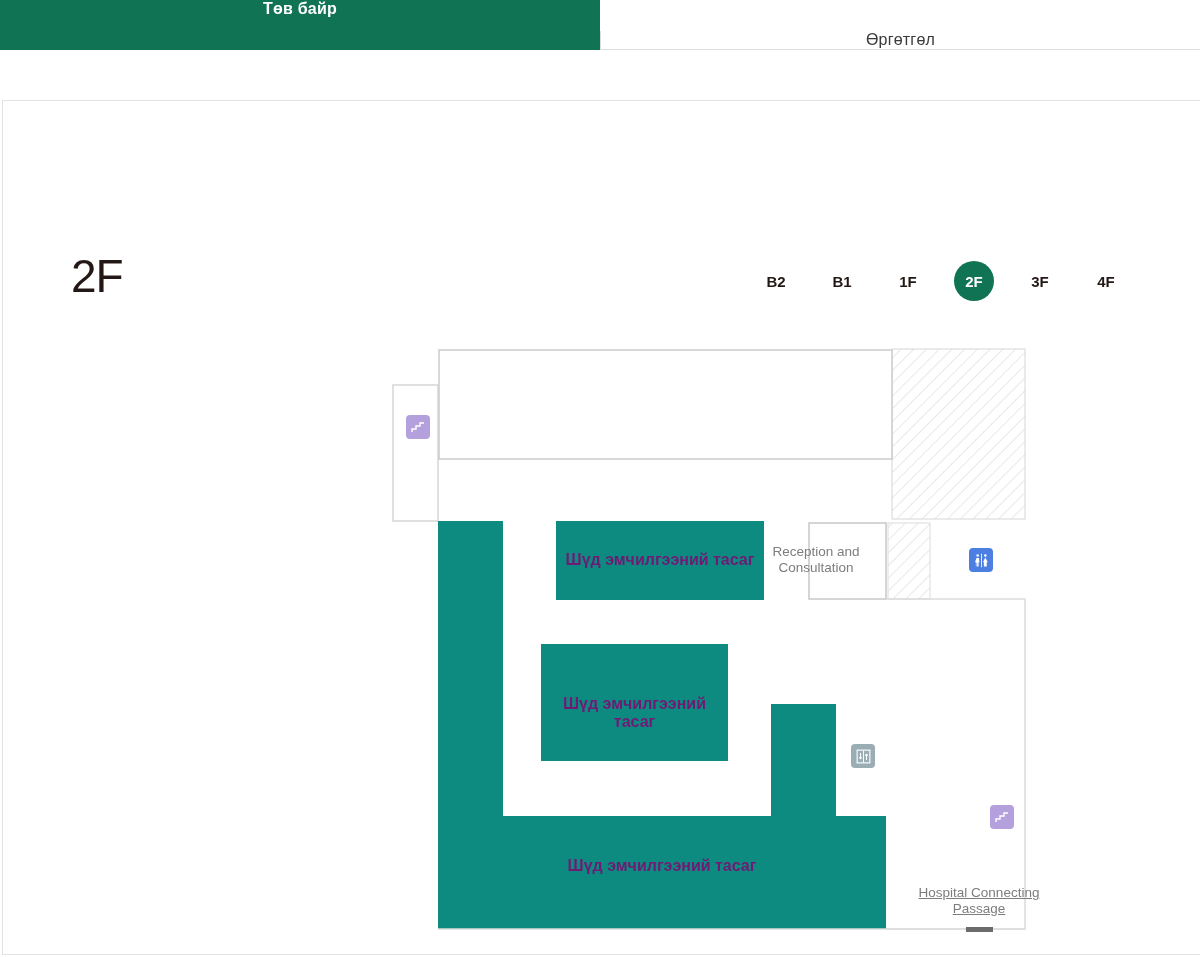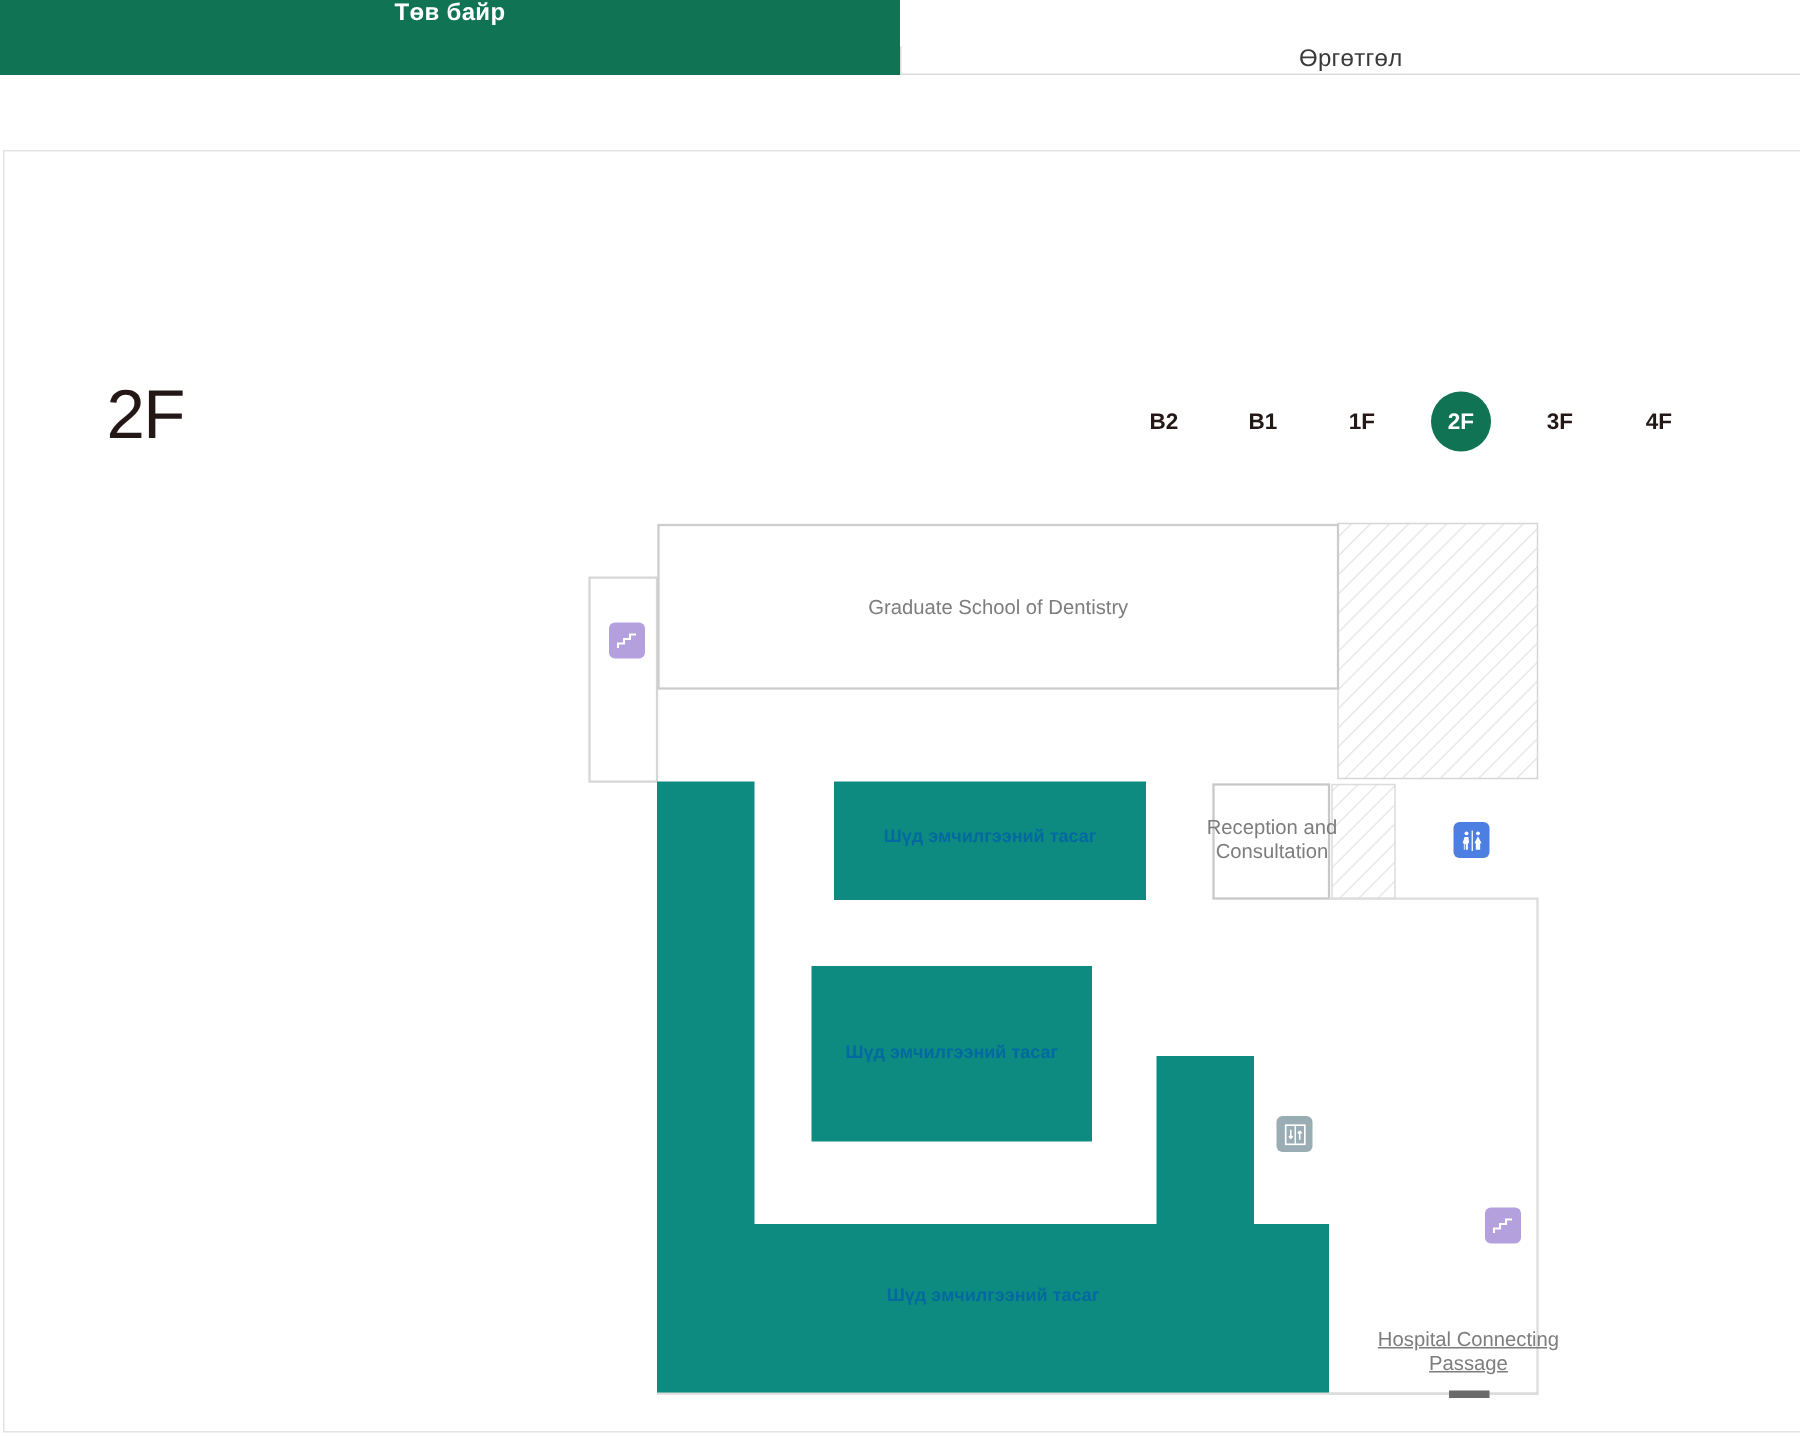--- a/index.html
+++ b/index.html
@@ -107,22 +107,22 @@
     text-align: center;
     pointer-events: none;
     line-height: 1.15;
   }
   .label-dark {
     color: #7d7d7d;
     font-size: 13.5px;
     font-weight: 400;
   }
   .label-white {
-    color: #0369a1;
-    font-size: 12px;
+    color: #701a75;
+    font-size: 16px;
     font-weight: bold;
   }
 
   
   .chip {
     position: absolute;
     width: 24px; height: 24px;
     border-radius: 4px;
     display: flex;
     align-items: center;
@@ -198,25 +198,24 @@
     <rect class="hit" x="768" y="603" width="65" height="112" fill="#0e8b80"></rect>
 
     <rect class="hit" x="435" y="715" width="448" height="113" fill="#0e8b80"></rect>
 
     <path class="hit" d="M883 498 L1022 498 L1022 828 L883 828" fill="none" stroke="#dcdcdc" stroke-width="1.5"></path>
     <line x1="435" y1="828" x2="1022" y2="828" stroke="#dcdcdc" stroke-width="1.5"></line>
 
     <rect x="963" y="826" width="27" height="5" fill="#6b6b6b"></rect>
   </svg>
 
-  <div class="room-label label-dark" style="left:436px; top:296px; width:453px;">Graduate School of Dentistry</div>
 
   <div class="room-label label-white" style="left:553px; top:450px; width:208px;">Шүд эмчилгээний тасаг</div>
 
-  <div class="room-label label-dark" style="left:800px; top:443px; width:90px;">Reception and Consultation</div>
+  <div class="room-label label-dark" style="left:768px; top:443px; width:90px;">Reception and Consultation</div>
 
   <div class="room-label label-white" style="left:538px; top:594px; width:187px;">Шүд эмчилгээний тасаг</div>
 
   <div class="room-label label-white" style="left:435px; top:756px; width:448px;">Шүд эмчилгээний тасаг</div>
 
   <div class="room-label label-dark" style="left:906px; top:784px; width:140px;text-decoration:underline;">Hospital Connecting Passage</div>
 
   <div class="chip chip-stairs" style="left:403px; top:314px;">
     <svg width="16" height="16" viewBox="0 0 16 16">
       <path d="M2 13 L2 10 L6 10 L6 7 L10 7 L10 4 L14 4" fill="none" stroke="#ffffff" stroke-width="1.4"></path>

